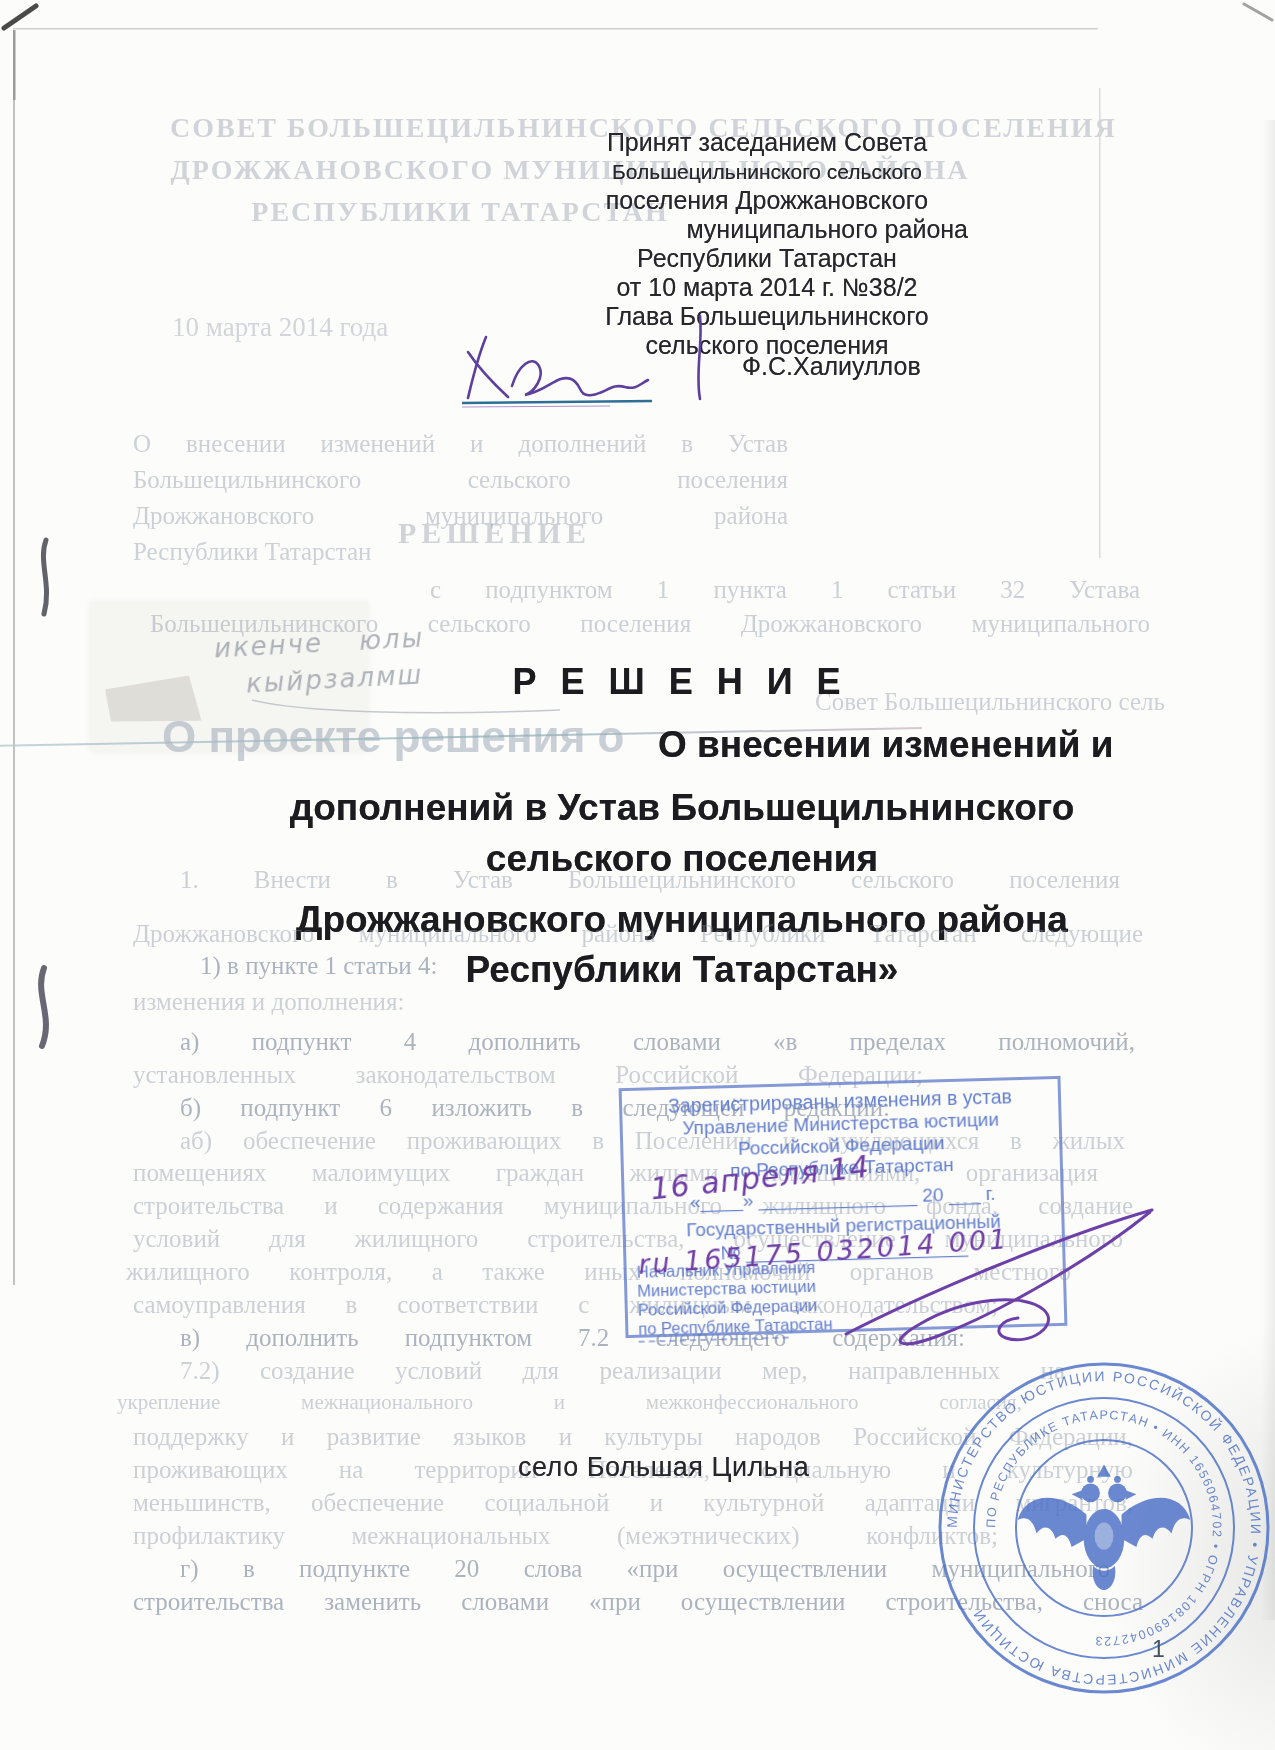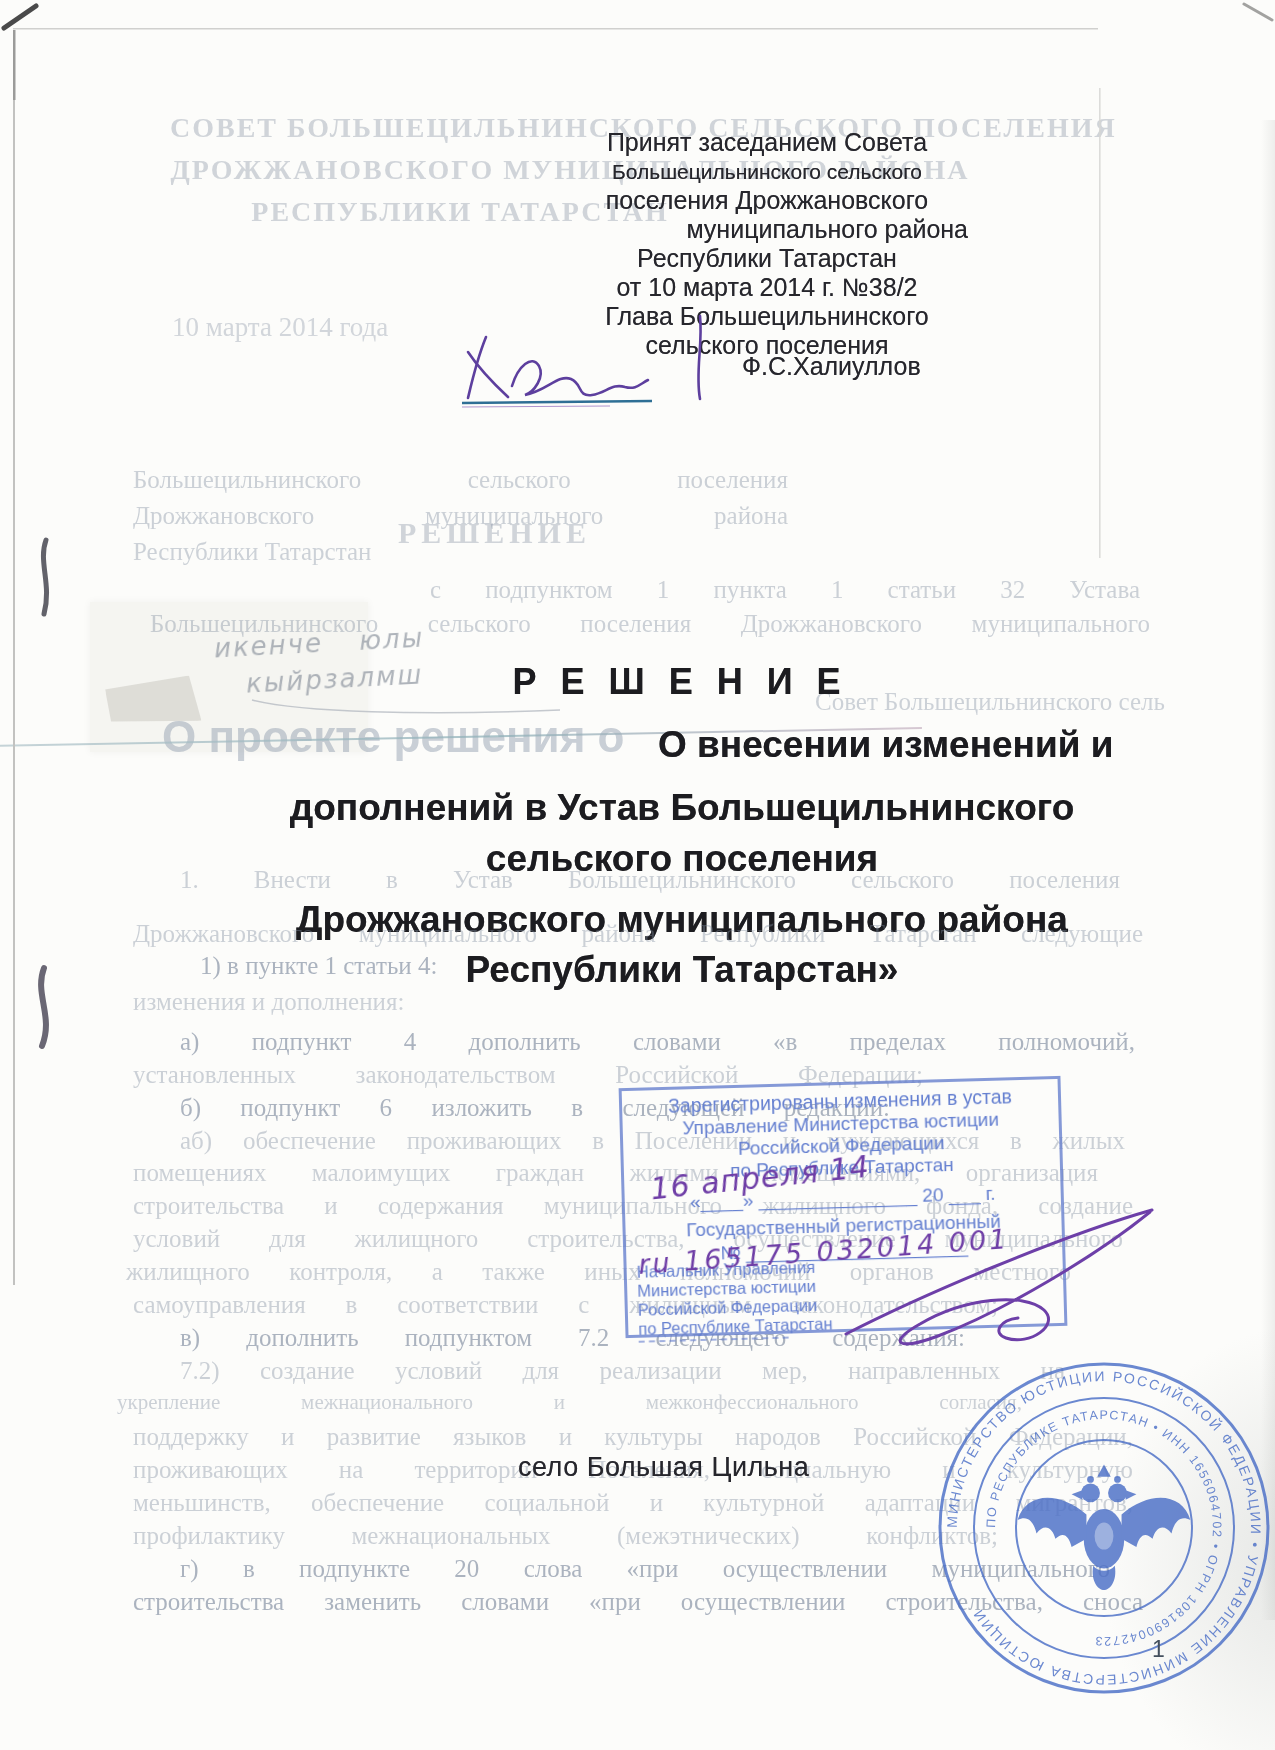--- a/index.html
+++ b/index.html
@@ -63,20 +63,21 @@
     <div class="typed" style="font-size:21px;line-height:29px;">Большецильнинского сельского</div>
     <div class="typed" style="font-size:25px;line-height:29px;">поселения  Дрожжановского</div>
     <div class="typed" style="font-size:25px;line-height:29px;text-align:right;">муниципального  района</div>
     <div class="typed" style="font-size:25px;line-height:29px;">Республики Татарстан</div>
     <div class="typed" style="font-size:25px;line-height:29px;">от  10 марта 2014 г.  №38/2</div>
     <div class="typed" style="font-size:25px;line-height:29px;">Глава  Большецильнинского</div>
     <div class="typed" style="font-size:25px;line-height:29px;">сельского поселения</div>
   </div>
   <div class="abs typed" style="left:742px;top:352px;font-size:25px;">Ф.С.Халиуллов</div>
 
+  <div class="abs bleed-j" style="left:133px;top:430px;width:655px;font-size:25px;">О  внесении  изменений  и  дополнений  в  Устав</div>
   <div class="abs bleed-j" style="left:133px;top:466px;width:655px;font-size:25px;">Большецильнинского     сельского     поселения</div>
   <div class="abs bleed-j" style="left:133px;top:502px;width:655px;font-size:25px;">Дрожжановского    муниципального    района</div>
   <div class="abs bleed" style="left:133px;top:538px;font-size:25px;">Республики  Татарстан</div>
 
   <div class="abs pencil" style="left:214px;top:628px;font-size:26px;transform:rotate(-3deg);word-spacing:26px;">икенче юлы</div>
   <div class="abs pencil" style="left:246px;top:664px;font-size:26px;transform:rotate(-3deg);">кыйрзалмш</div>
 
   <div class="abs bleed-j" style="left:430px;top:576px;width:710px;font-size:25px;">с  подпунктом  1  пункта  1  статьи  32  Устава</div>
   <div class="abs bleed-j" style="left:150px;top:610px;width:1000px;font-size:25px;">Большецильнинского сельского поселения Дрожжановского муниципального</div>
   <div class="abs bleed" style="left:815px;top:688px;font-size:25px;">Совет  Большецильнинского  сель</div>

